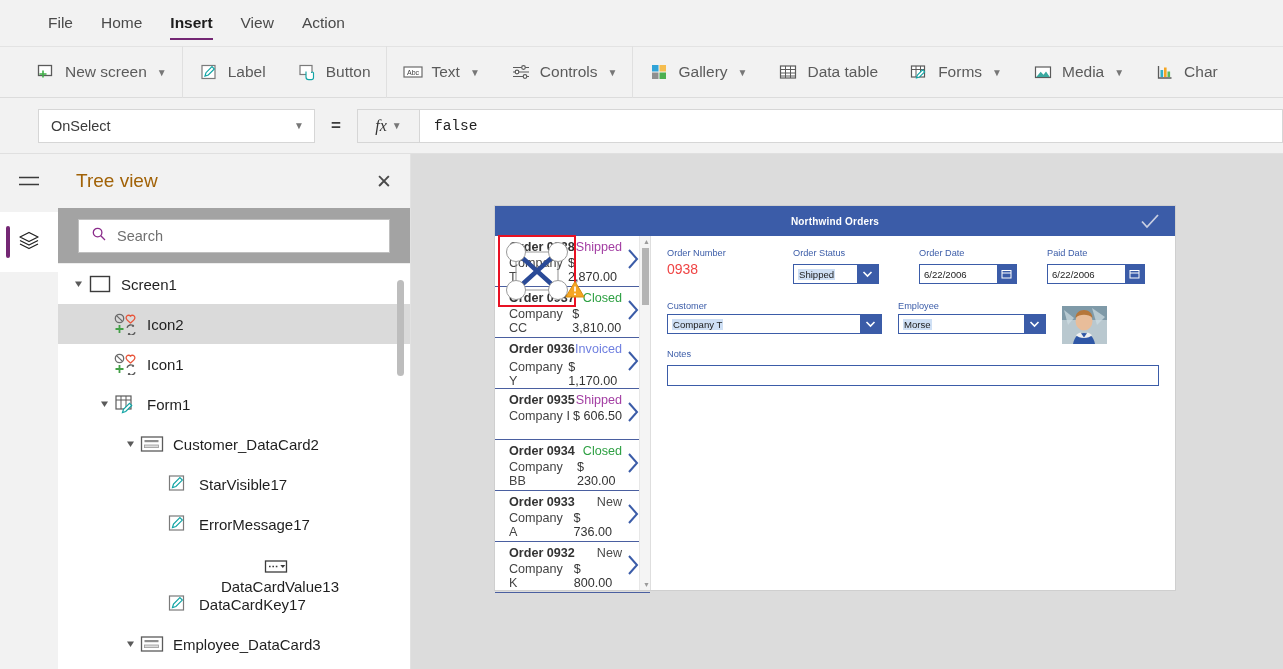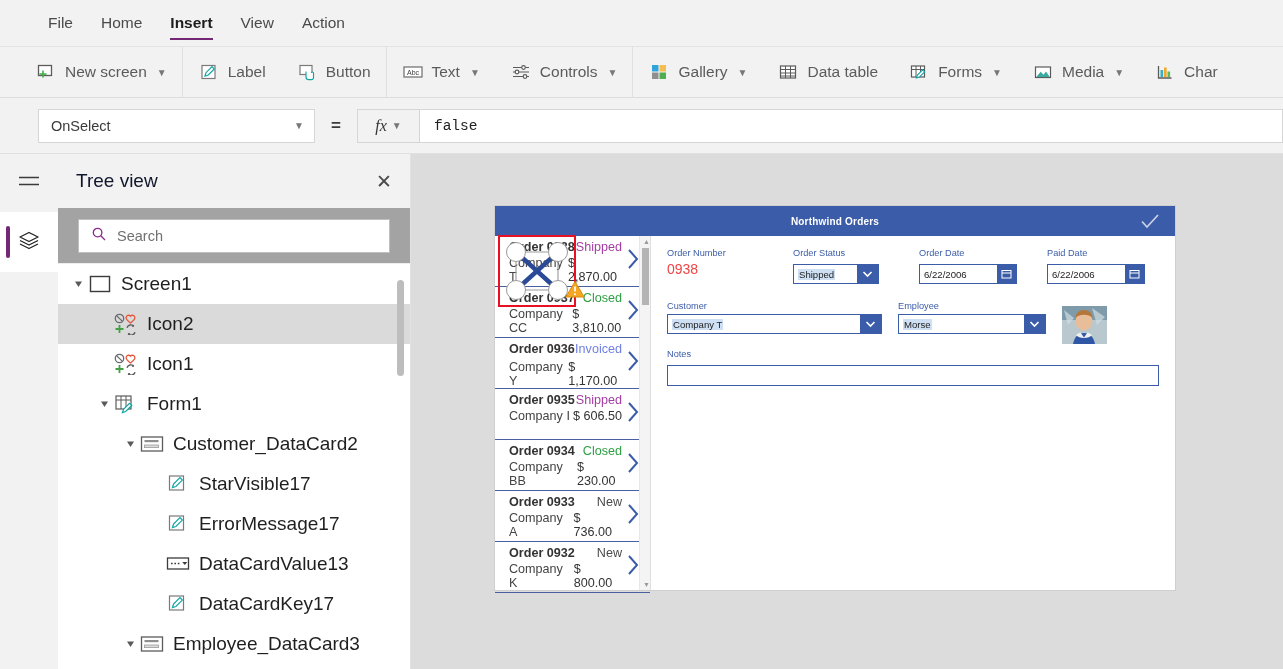--- a/index.html
+++ b/index.html
@@ -87,32 +87,32 @@
 
   
   .tree {
     position: absolute; left: 58px; top: 154px; width: 353px; height: 515px;
     background: #fff; border-right: 1px solid #e2e2e2;
   }
   .tree-head {
     height: 54px; display: flex; align-items: center; padding: 0 18px;
     justify-content: space-between; background: #f2f2f2;
   }
-  .tree-title { font-size: 19px; color: #0f172a; }
+  .tree-title { font-size: 19px; color: #a16207; }
   .tree-close { font-size: 19px; color: #4a4a4a; cursor: pointer; line-height: 1; }
   .tree-search-wrap { height: 56px; display: flex; align-items: center;
     padding: 0 20px; border-bottom: 1px solid #ededed; background:#a3a3a3; }
   .tree-search {
     flex: 1; height: 34px; border: 1px solid #bfbfbf; display: flex;
     align-items: center; gap: 10px; padding: 0 12px; background: #fff;
   }
   .tree-search span { font-size: 14.5px; color: #707070; }
   .tree-list { position: relative; height: 405px; overflow: hidden; }
   .tnode {
-    height: 40px; display: flex; align-items: center; font-size: 19px;
+    height: 40px; display: flex; align-items: center; font-size: 15px;
     color: #1f1f1f; cursor: pointer;
   }
   .tnode.sel { background: #dadada; }
   .caret {
     width: 12px; height: 12px; flex: none; margin-right: 4px;
     color: #5a5a5a; font-size: 9px; display: flex; align-items: center;
     justify-content: center;
   }
   .tnode .ticon { width: 24px; height: 22px; flex: none; margin-right: 9px;
     display: flex; align-items: center; justify-content: center; }
@@ -471,21 +471,21 @@
         <div class="tnode" style="padding-left: 92px;">
           <span class="caret"></span>
           <span class="ticon">
             <svg width="22" height="20" viewBox="0 0 22 20">
               <rect x="2.5" y="2" width="14" height="14" fill="#fff" stroke="#7a7a7a" stroke-width="1.2"></rect>
               <path d="M5.5 13.5l1-3.4 6.4-6.4 2.4 2.4-6.4 6.4z" fill="#fff" stroke="#12a5a5" stroke-width="1.2"></path>
             </svg>
           </span>
           <span>ErrorMessage17</span>
         </div>
-        <div class="tnode" style="padding-left: 92px;">
+        <div class="tnode" style="padding-left: 92px; flex-direction: column;">
           <span class="caret"></span>
           <span class="ticon">
             <svg width="24" height="16" viewBox="0 0 24 16">
               <rect x="1.5" y="2" width="21" height="11" fill="#fff" stroke="#3b3b3b" stroke-width="1.3"></rect>
               <path d="M5 7.5h1.6M8.4 7.5H10M11.8 7.5h1.6" stroke="#3b3b3b" stroke-width="1.3"></path>
               <path d="M16.3 6l2.5 3 2.5-3z" fill="#3b3b3b"></path>
             </svg>
           </span>
           <span>DataCardValue13</span>
         </div>

